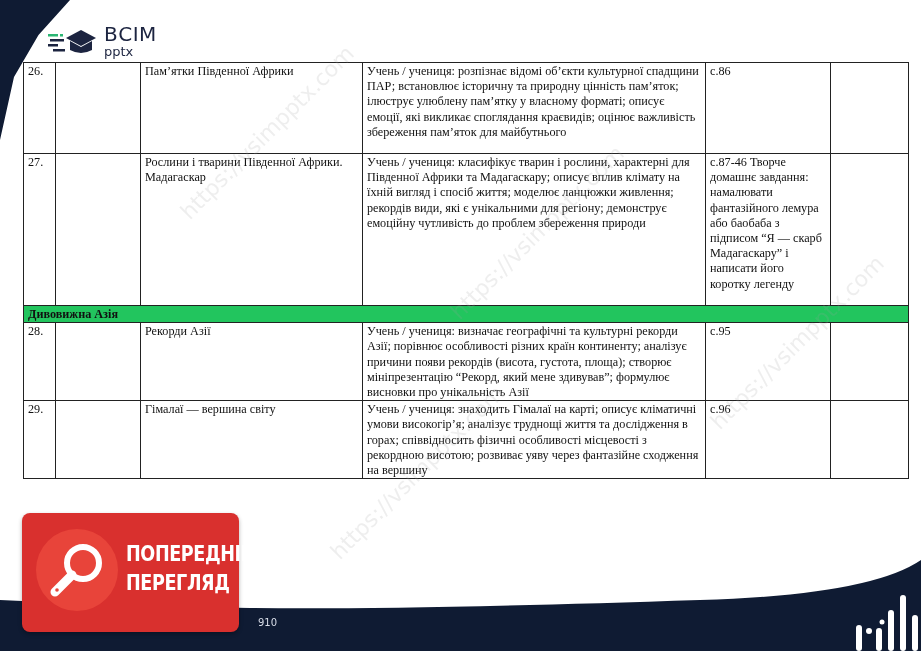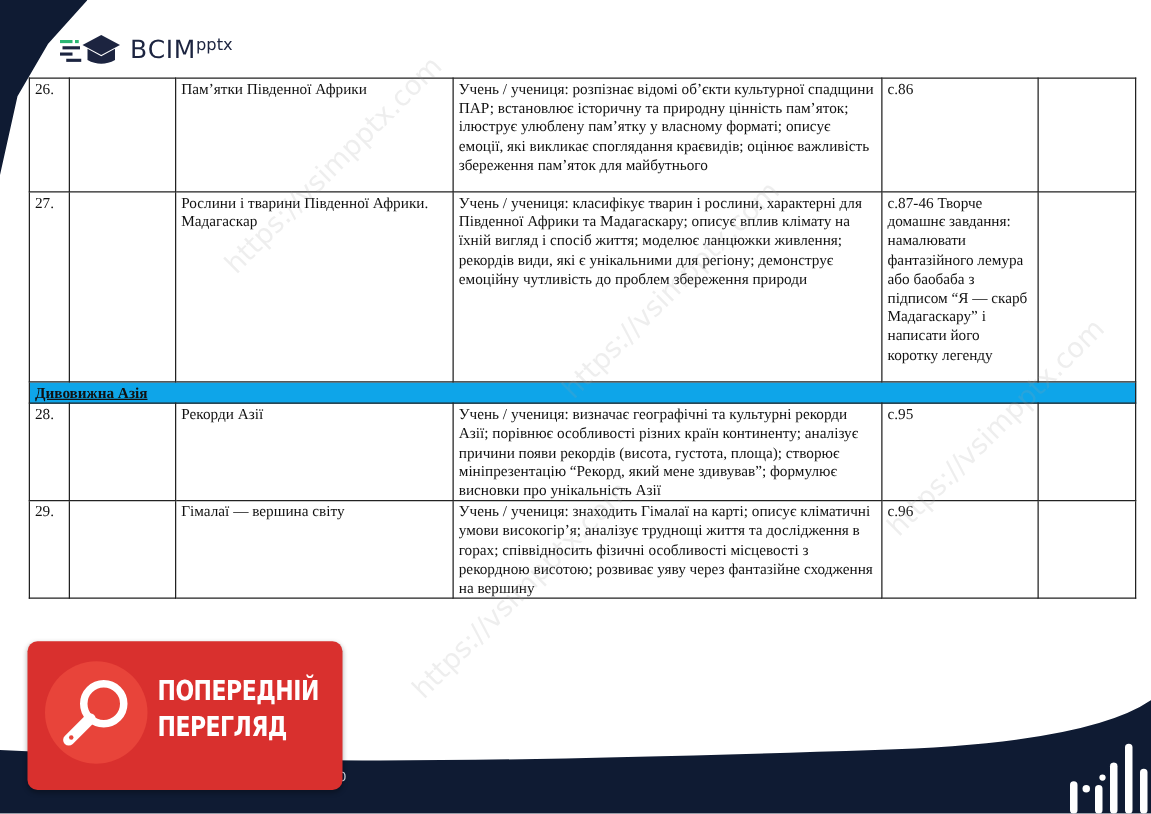--- a/index.html
+++ b/index.html
@@ -9,44 +9,44 @@
     font-family: "Liberation Serif", serif;
     color: #111;
   }
   .corner-tl {
     position: absolute; left: 0; top: 0; width: 70px; height: 140px;
     background: #0f1b33;
     clip-path: polygon(0 0, 100% 0, 55% 25%, 20% 55%, 0 100%);
   }
   .logo { position: absolute; left: 48px; top: 24px; display: flex; align-items: center; gap: 6px; }
   .logo-mark { width: 50px; height: 30px; position: relative; }
-  .logo-text { display: flex; flex-direction: row; line-height: 1; font-family: "DejaVu Sans", sans-serif; color: #1c2440; }
+  .logo-text { display: flex; flex-direction: column; line-height: 1; font-family: "DejaVu Sans", sans-serif; color: #1c2440; }
   .logo-text .big { font-size: 20px; letter-spacing: 0.5px; }
   .logo-text .small { font-size: 13px; margin-top: 1px; }
 
   table.plan {
     position: absolute; left: 23px; top: 62px; width: 885px;
     border-collapse: collapse; table-layout: fixed;
     font-size: 12.2px; line-height: 15.2px;
   }
   table.plan td {
     border: 1px solid #222; vertical-align: top; padding: 1px 4px 0 4px;
     text-align: left;
   }
   td.just { text-align: justify; }
-  td.section { background: #0ea5e9; text-align: center; font-weight: bold; padding: 1px 0; text-decoration: underline; }
+  td.section { background: #22c55e; text-align: center; font-weight: bold; padding: 1px 0; }
   td.week { background: #ededed; text-align: center; padding: 1px 0; }
 
   .footer-wave {
     position: absolute; left: 0; top: 560px; width: 921px; height: 91px;
   }
   .footer-num { position: absolute; left: 258px; top: 617px; font-family: "DejaVu Sans", sans-serif; font-size: 10px; color: #d8dde8; }
 
   .preview-badge {
-    position: absolute; left: 22px; top: 513px; width: 252px; height: 119px;
+    position: absolute; left: 22px; top: 513px; width: 217px; height: 119px;
     background: #d9302e; border-radius: 8px;
     box-shadow: 0 2px 4px rgba(0,0,0,0.3);
     display: flex; align-items: center;
   }
   .preview-circle {
     position: absolute; left: 14px; top: 16px; width: 82px; height: 82px; border-radius: 50%;
     background: #e8443a;
   }
   .preview-text {
     position: absolute; left: 104px; top: 26px;

